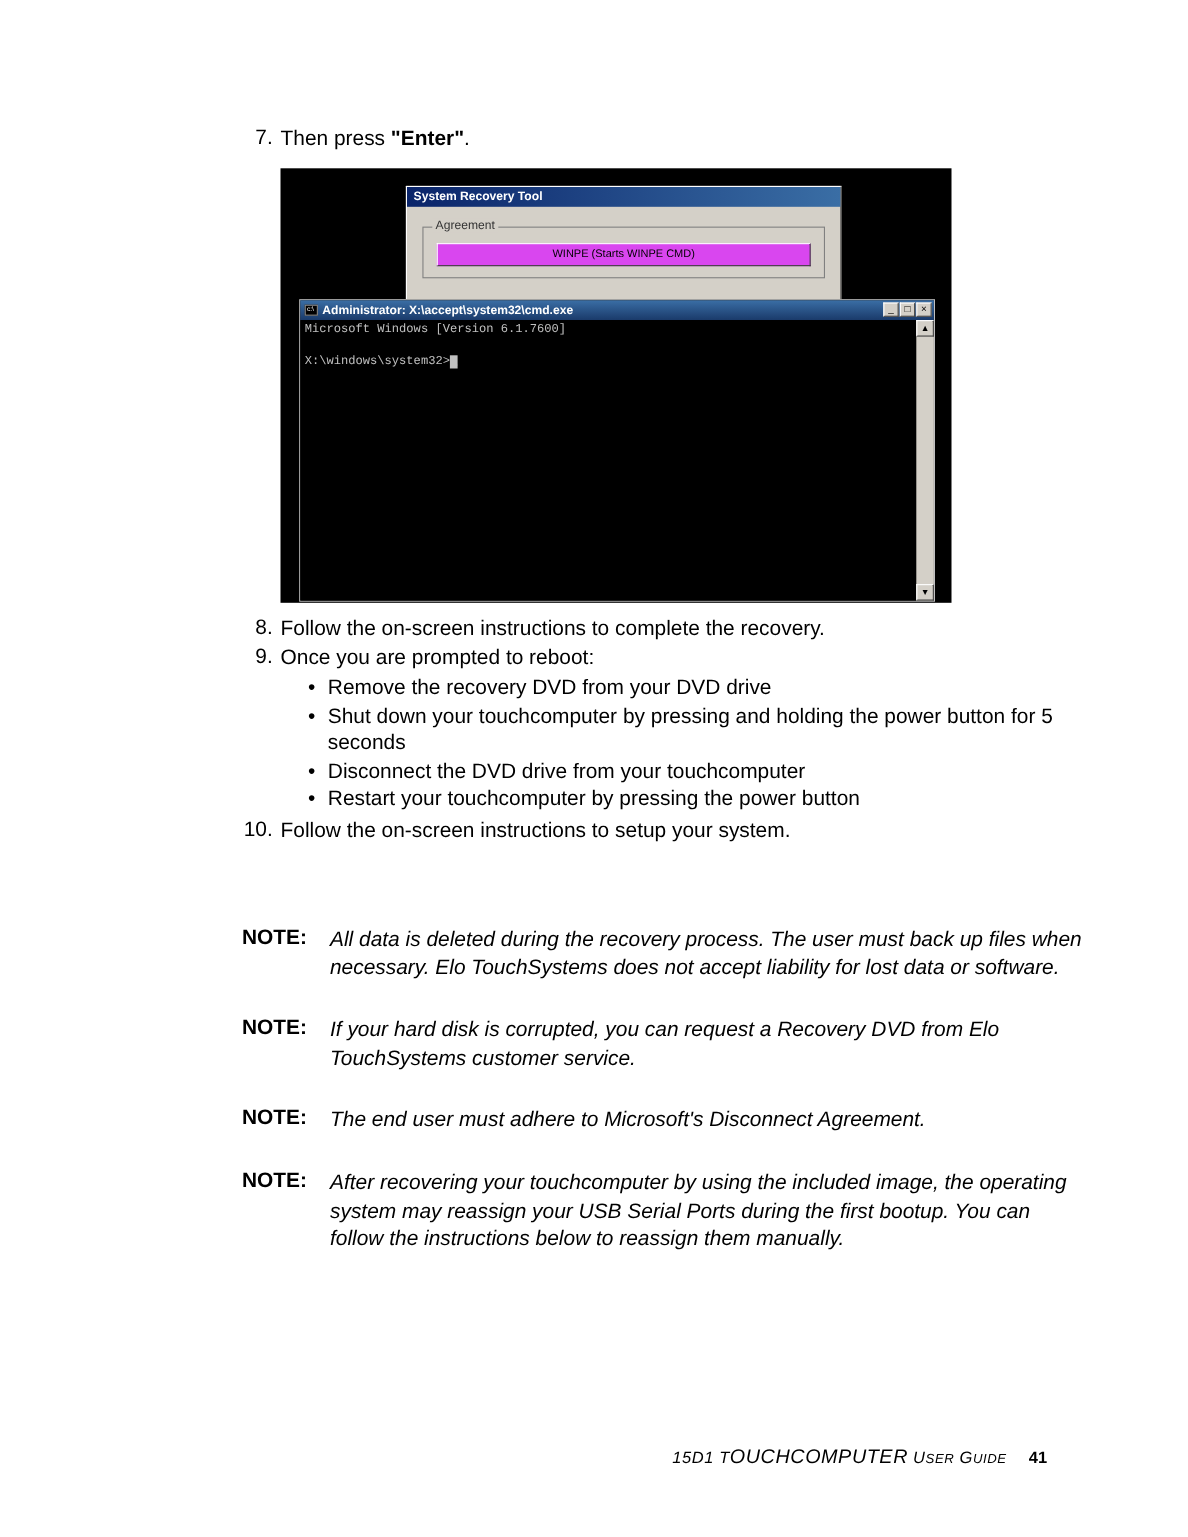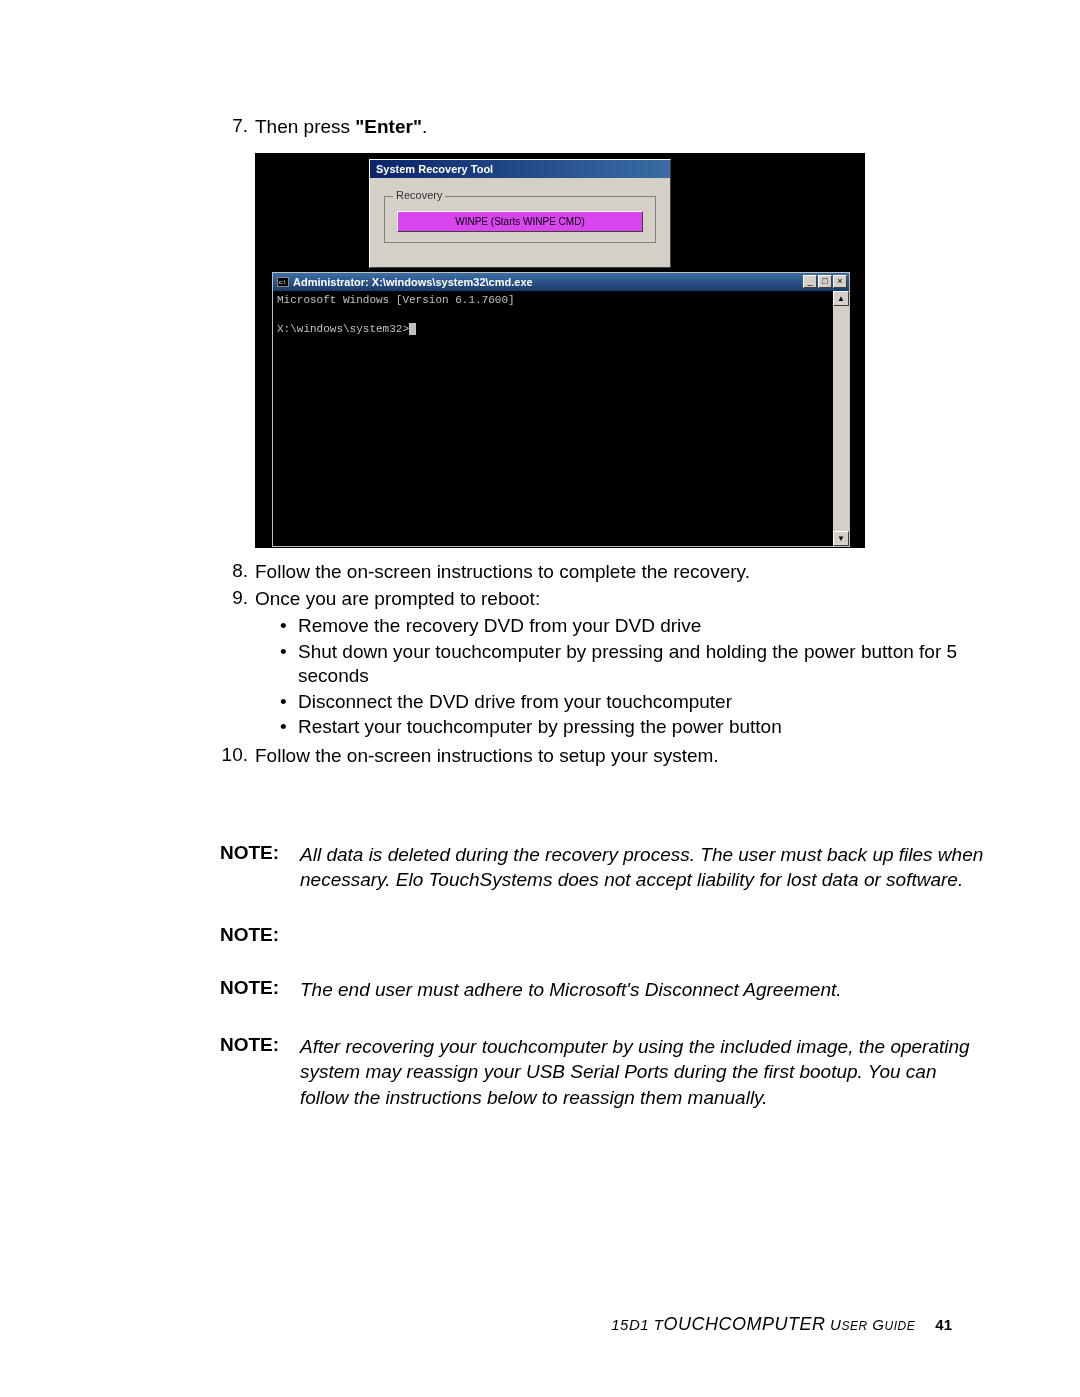--- a/index.html
+++ b/index.html
@@ -28,22 +28,22 @@
   .screenshot {
     width: 610px;
     height: 395px;
     background: #000;
     margin: 14px 0 12px 35px;
     position: relative;
     overflow: hidden;
   }
   .recovery-window {
     position: absolute;
-    left: 114px; top: 6px;
-    width: 302px;
+    left: 114px; top: 16px;
+    width: 396px;
     background: #d4d0c8;
     border: 1px solid #404040;
     border-top-color: #fff;
     border-left-color: #fff;
   }
   .rw-title {
     background: linear-gradient(to right, #0a246a, #3a6ea5);
     color: #fff;
     font-size: 11px;
     font-weight: bold;
@@ -177,31 +177,31 @@
         <span>Then press </span><span class="bold">"Enter"</span><span>.</span>
       </span>
     </li>
   </ol>
 
   <div class="screenshot">
     <div class="recovery-window">
       <div class="rw-title">System Recovery Tool</div>
       <div class="rw-body">
         <div class="fieldset">
-          <span class="fieldset-label">Recovery</span>
+          <span class="fieldset-label">Agreement</span>
           <button class="win-button">WINPE (Starts WINPE CMD)</button>
         </div>
       </div>
     </div>
 
     <div class="cmd-window">
       <div class="cmd-titlebar">
         <div class="cmd-title-left">
           <span class="cmd-icon">c:\</span>
-          <span class="cmd-title">Administrator: X:\windows\system32\cmd.exe</span>
+          <span class="cmd-title">Administrator: X:\accept\system32\cmd.exe</span>
         </div>
         <div class="cmd-controls">
           <span class="cmd-ctl">_</span>
           <span class="cmd-ctl">□</span>
           <span class="cmd-ctl">×</span>
         </div>
       </div>
       <div class="cmd-body">
         <div class="scroll-arrow scroll-up">▲</div>
         <div class="cmd-text"><span>Microsoft Windows [Version 6.1.7600]</span>
@@ -247,20 +247,21 @@
     </li>
   </ol>
 
   <div class="notes">
     <div class="note-row">
       <span class="note-label">NOTE:</span>
       <span class="note-body">All data is deleted during the recovery process. The user must back up files when necessary. Elo TouchSystems does not accept liability for lost data or software.</span>
     </div>
     <div class="note-row">
       <span class="note-label">NOTE:</span>
+      <span class="note-body">If your hard disk is corrupted, you can request a Recovery DVD from Elo TouchSystems customer service.</span>
     </div>
     <div class="note-row">
       <span class="note-label">NOTE:</span>
       <span class="note-body">The end user must adhere to Microsoft's Disconnect Agreement.</span>
     </div>
     <div class="note-row">
       <span class="note-label">NOTE:</span>
       <span class="note-body">After recovering your touchcomputer by using the included image, the operating system may reassign your USB Serial Ports during the first bootup. You can follow the instructions below to reassign them manually.</span>
     </div>
   </div>

